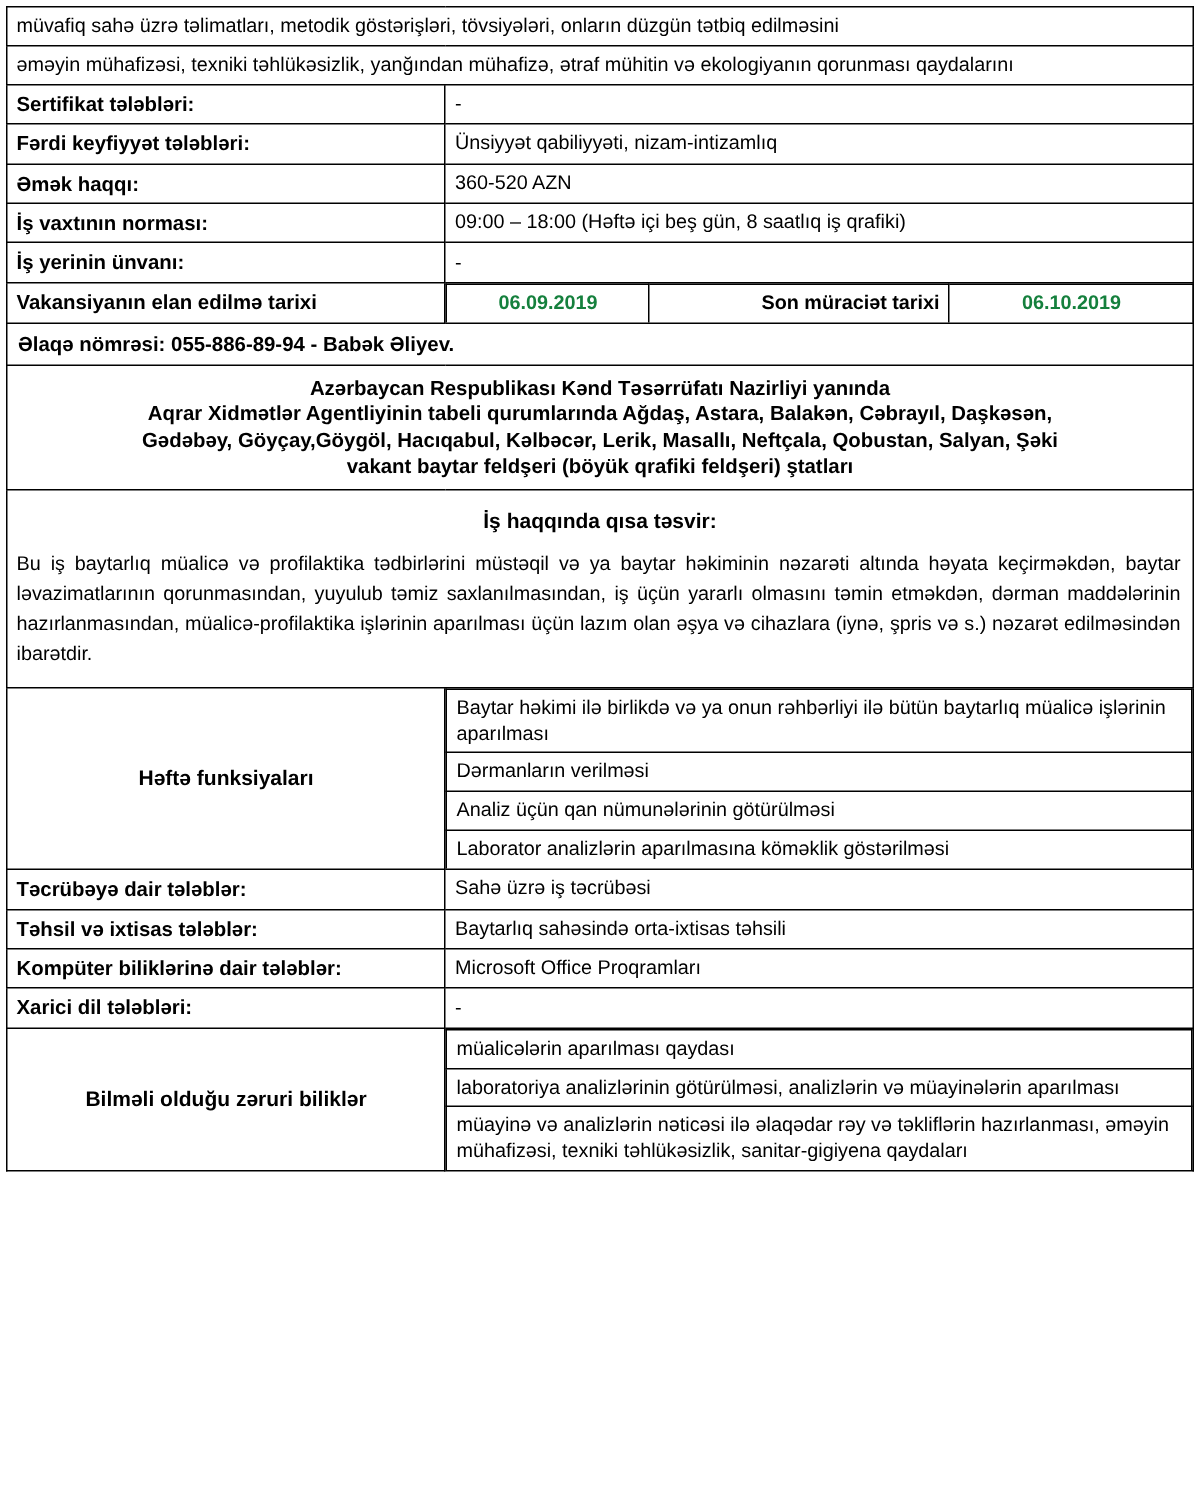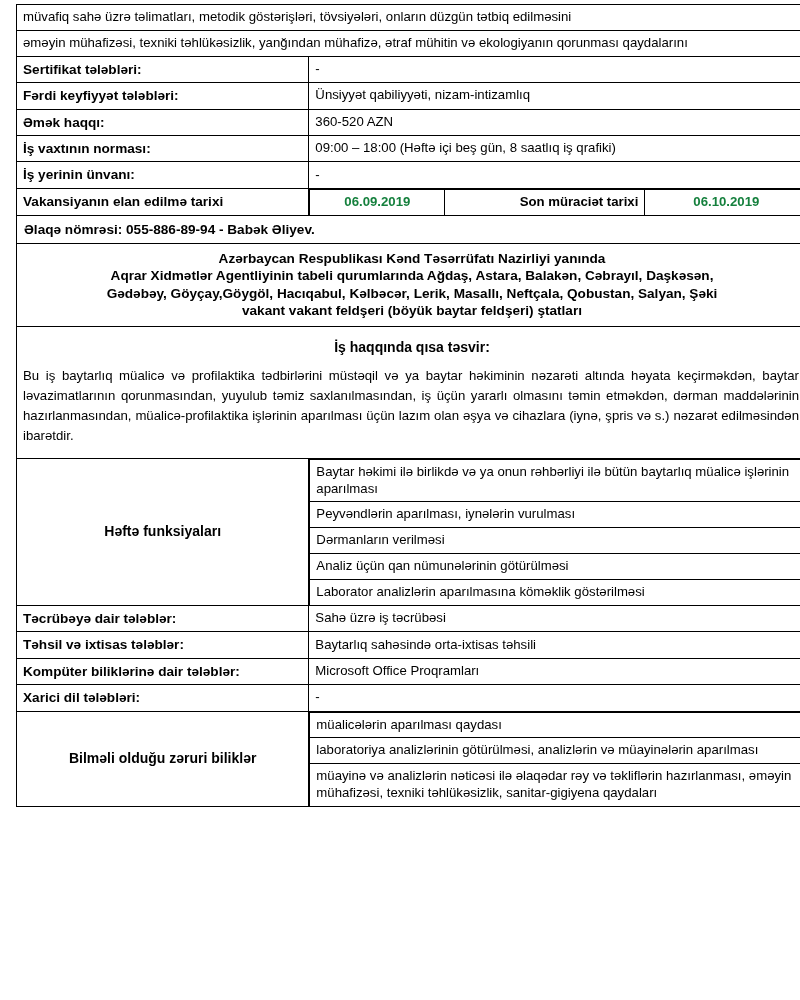--- a/index.html
+++ b/index.html
@@ -11,21 +11,21 @@
     width: 800px;
     height: 1000px;
     font-family: "Liberation Sans", sans-serif;
     color: #000000;
     font-size: 13.2px;
     overflow: hidden;
   }
   .page {
     width: 800px;
     box-sizing: border-box;
-    padding: 4px 4px 0 16px;
+    padding: 4px 4px 0 4px;
   }
   table.doc {
     width: 792px;
     border-collapse: collapse;
     table-layout: fixed;
   }
   table.doc td {
     border: 1px solid #000000;
     padding: 4px 6px;
     vertical-align: middle;
@@ -161,43 +161,40 @@
 
     <tr>
       <td class="contact" colspan="2">Əlaqə nömrəsi: 055-886-89-94 - Babək Əliyev.</td>
     </tr>
 
     <tr>
       <td class="title-block" colspan="2">
         <div>Azərbaycan Respublikası Kənd Təsərrüfatı Nazirliyi yanında</div>
         <div>Aqrar Xidmətlər Agentliyinin tabeli qurumlarında Ağdaş, Astara, Balakən, Cəbrayıl, Daşkəsən,</div>
         <div>Gədəbəy, Göyçay,Göygöl, Hacıqabul, Kəlbəcər, Lerik, Masallı, Neftçala, Qobustan, Salyan, Şəki</div>
-        <div>vakant vakant feldşeri (böyük baytar feldşeri) ştatları</div>
+        <div>vakant baytar feldşeri (böyük qrafiki feldşeri) ştatları</div>
       </td>
     </tr>
 
     <tr>
       <td colspan="2" class="sub-cell">
         <div class="desc-head" style="padding:12px 0 10px 0;">İş haqqında qısa təsvir:</div>
         <div class="desc-body" style="padding:0 8px 12px 6px;">Bu iş  baytarlıq müalicə və profilaktika tədbirlərini müstəqil və ya baytar həkiminin nəzarəti altında həyata keçirməkdən, baytar ləvazimatlarının qorunmasından, yuyulub təmiz saxlanılmasından, iş üçün yararlı olmasını təmin etməkdən, dərman maddələrinin hazırlanmasından, müalicə-profilaktika işlərinin aparılması üçün lazım olan əşya və cihazlara (iynə, şpris və s.) nəzarət edilməsindən ibarətdir.</div>
       </td>
     </tr>
 
     <tr>
       <td class="fn-label center">Həftə funksiyaları</td>
       <td class="sub-cell">
         <table class="inner">
           <tbody>
                 <tr>
                   <td>Baytar həkimi ilə birlikdə və ya onun rəhbərliyi ilə bütün baytarlıq müalicə işlərinin aparılması</td>
                 </tr>
           <tr>
-                  <td>Peyvəndlərin aparılması, iynələrin vurulması</td>
-                </tr>
-          <tr>
                   <td>Dərmanların verilməsi</td>
                 </tr>
           <tr>
                   <td>Analiz üçün qan nümunələrinin götürülməsi</td>
                 </tr>
           <tr>
                   <td>Laborator analizlərin aparılmasına köməklik göstərilməsi</td>
                 </tr>
         </tbody>
             </table>

